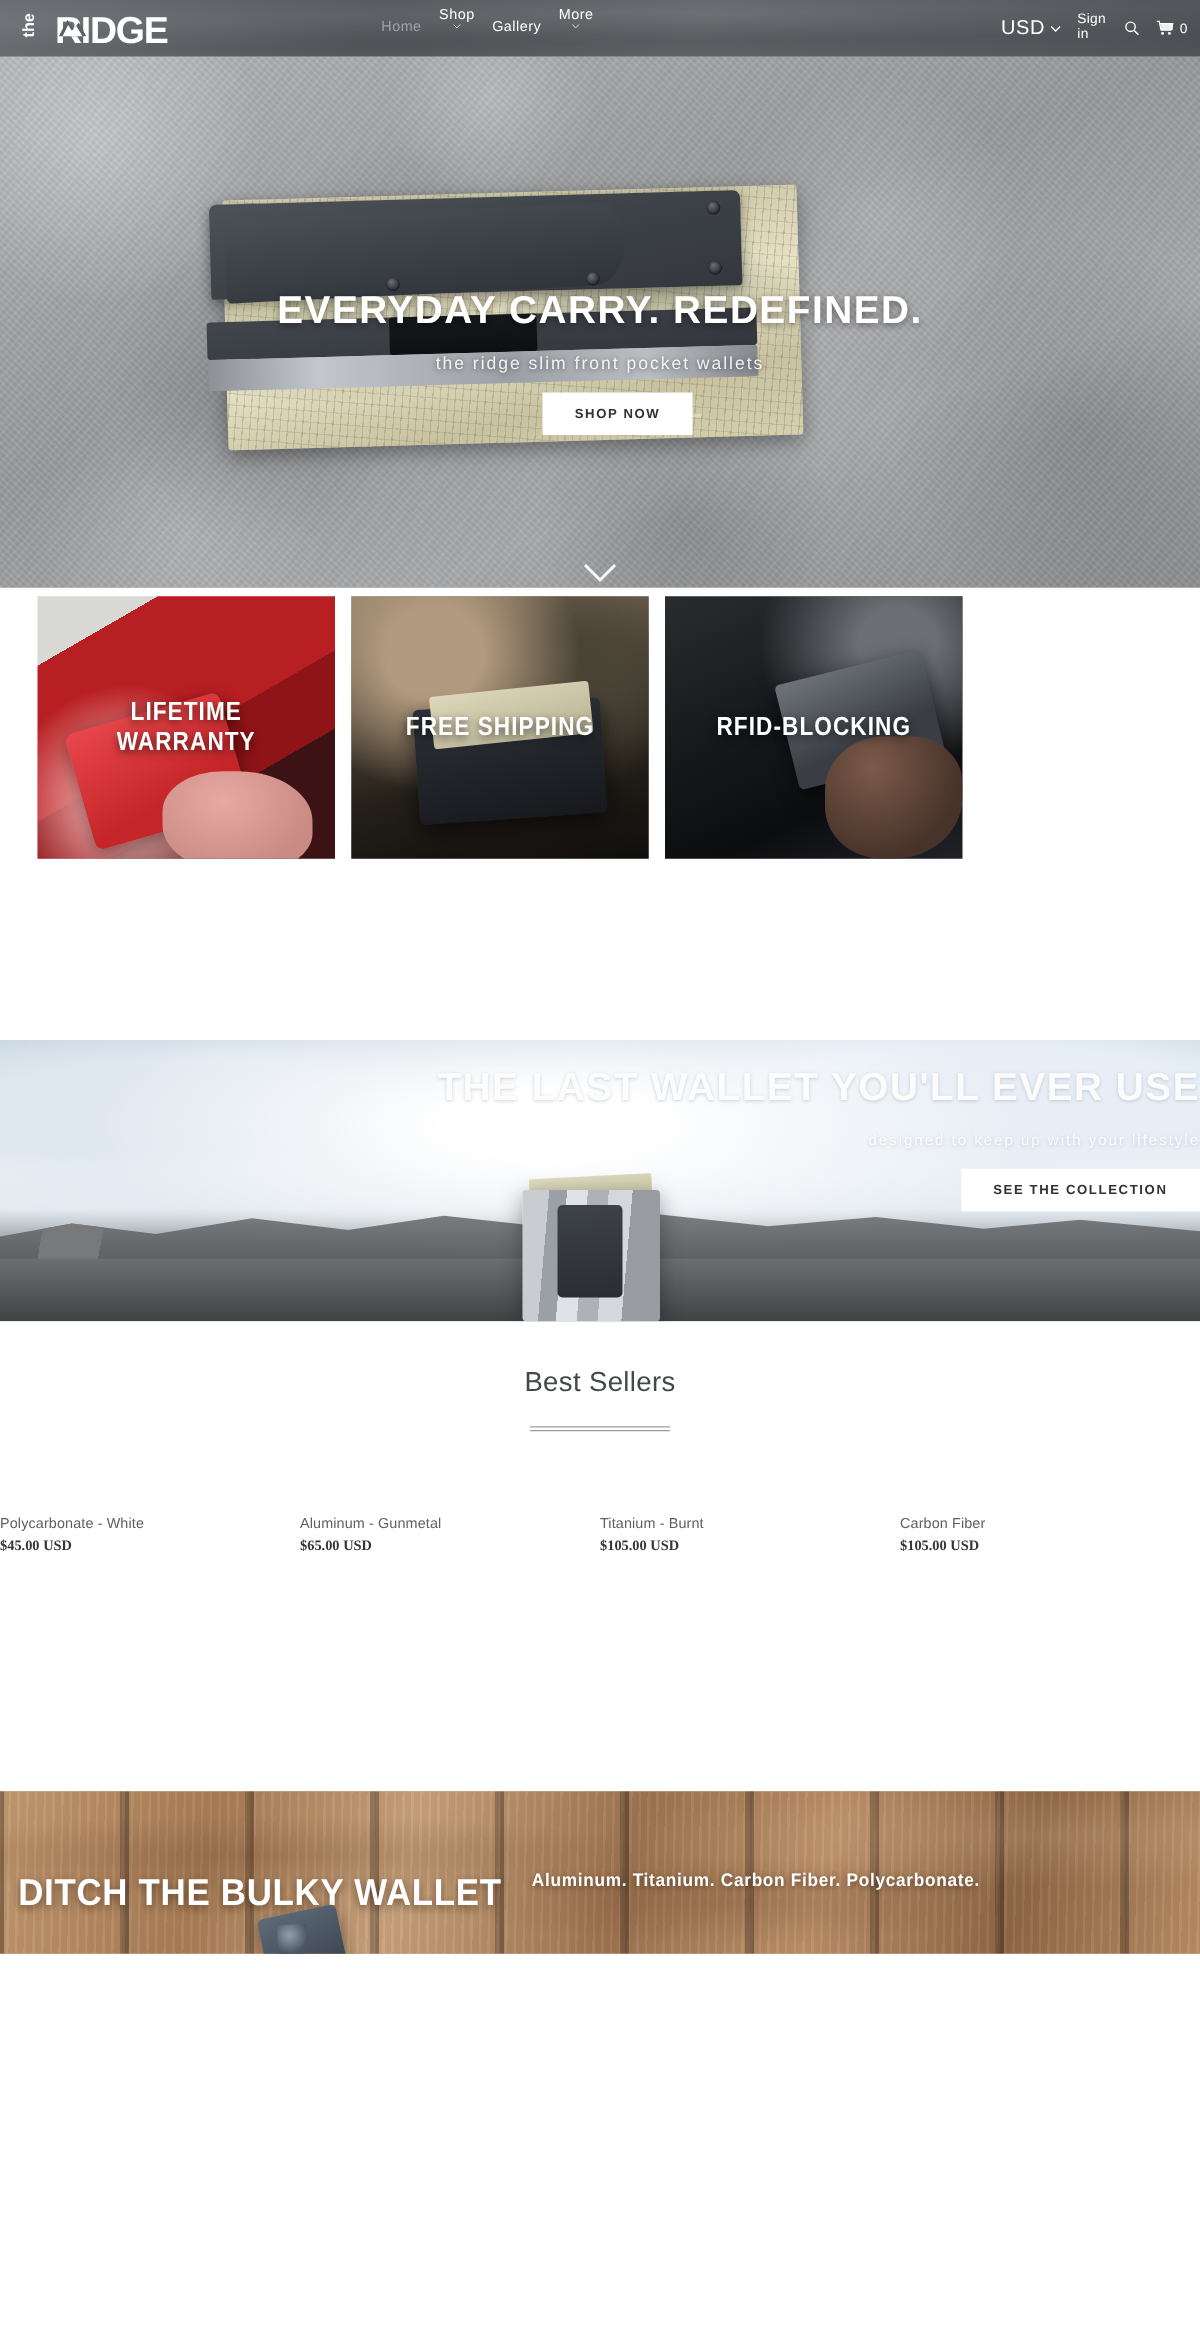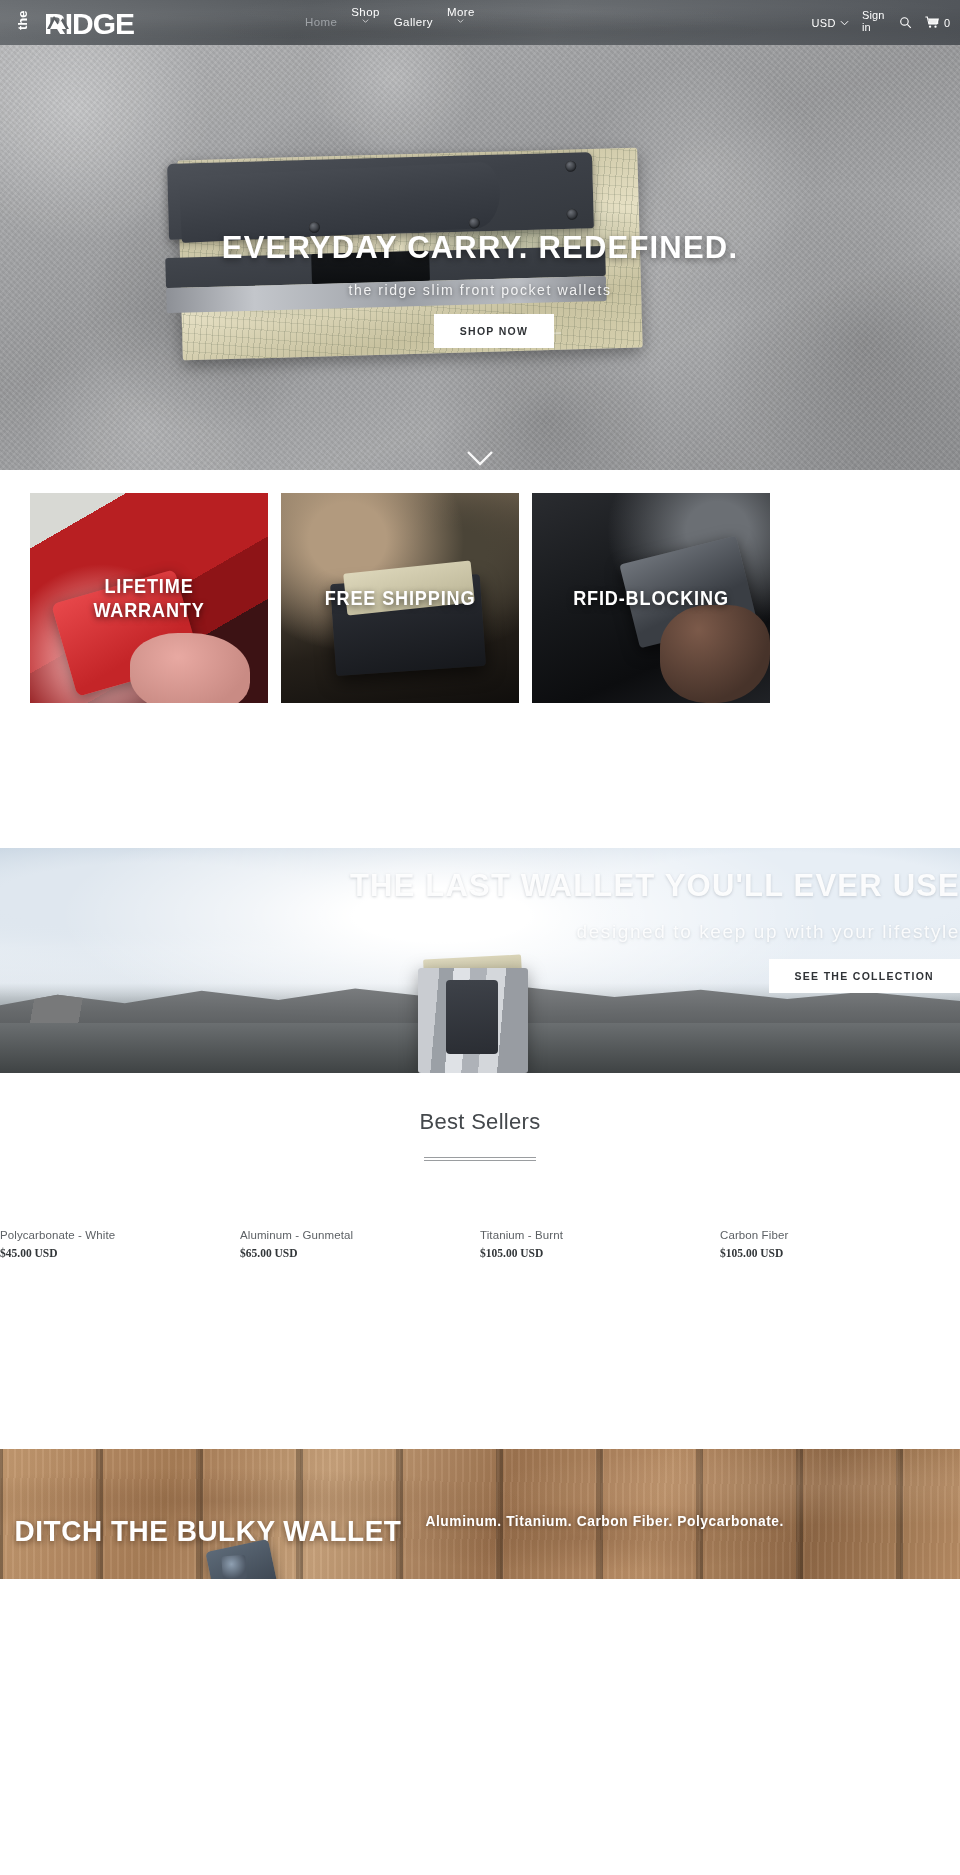--- a/index.html
+++ b/index.html
@@ -62,21 +62,21 @@
   .nav-right {
     position: absolute;
     right: 10px; top: 0;
     height: 45px;
     display: flex;
     align-items: center;
     gap: 13px;
   }
   .currency {
     display: flex; align-items: center; gap: 4px;
-    color: #fff; font-size: 11px; letter-spacing: .4px; cursor: pointer;
+    color: #fff; font-size: 16px; letter-spacing: .4px; cursor: pointer;
   }
   .signin {
     color: #ffffff; font-size: 11px; line-height: 1.05;
     width: 24px; cursor: pointer; letter-spacing: .2px;
     position: relative; top: -1px;
   }
   .ico-btn { cursor: pointer; display: flex; align-items: center; }
   .cart-group { display: flex; align-items: center; gap: 5px; cursor: pointer; }
   .cart-count { color: #fff; font-size: 11px; }
 
@@ -207,21 +207,21 @@
   }
   .scroll-chevron {
     position: absolute; left: 50%; top: 405px;
     transform: translateX(-50%);
     cursor: pointer; z-index: 6;
   }
 
   
   .tiles {
     display: flex; gap: 13px;
-    padding: 23px 30px 0 30px;
+    padding: 7px 30px 0 30px;
     width: 828px;
   }
   .tile {
     position: relative;
     width: 238px; height: 210px;
     overflow: hidden;
     cursor: pointer;
   }
   .tile-1 {
     background:
@@ -338,21 +338,21 @@
   .sky-title {
     margin-top: 20px;
     color: rgba(255,255,255,.92);
     font-size: 31px; font-weight: 700; letter-spacing: 1.2px;
     text-shadow: 0 1px 3px rgba(120,130,140,.35);
     white-space: nowrap;
   }
   .sky-sub {
     margin-top: 17px;
     color: rgba(255,255,255,.86);
-    font-size: 19px; letter-spacing: 1.6px;
+    font-size: 12px; letter-spacing: 1.6px;
     text-shadow: 0 1px 3px rgba(120,130,140,.3);
   }
   .sky-btn {
     margin-top: 16px;
     background: #ffffff; color: #2f3236;
     font-size: 10.5px; font-weight: 700; letter-spacing: 1.3px;
     padding: 11px 26px; border: none; cursor: pointer;
     font-family: "Liberation Sans", sans-serif;
   }
 

